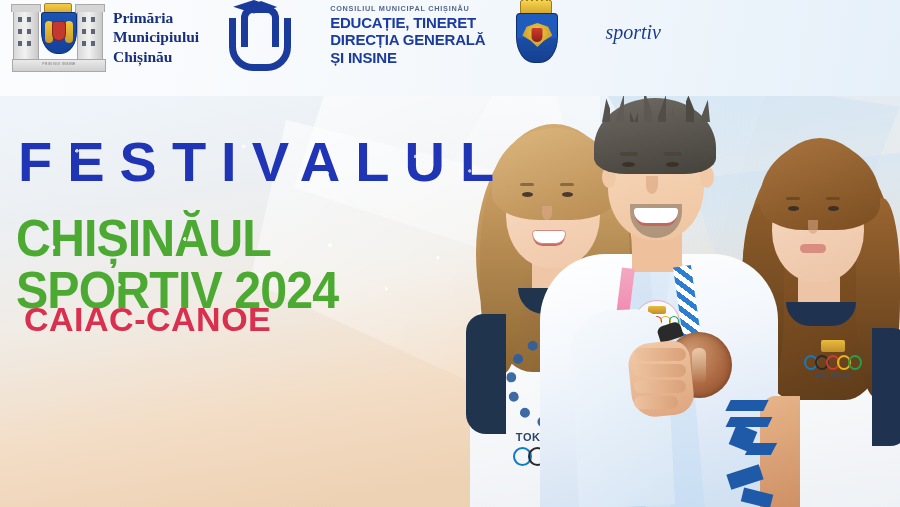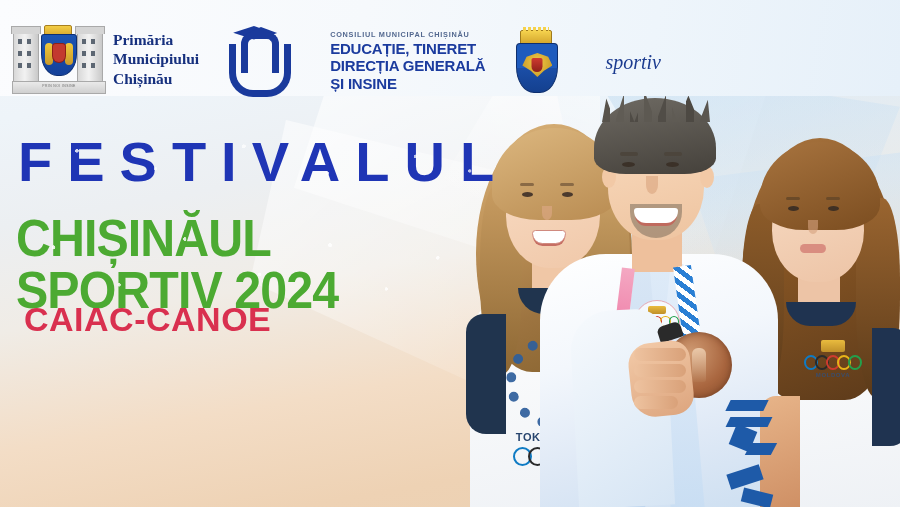--- a/index.html
+++ b/index.html
@@ -41,21 +41,21 @@
   .f5 { top:0px; left:430px; width:240px; height:200px;
         background:linear-gradient(200deg,rgba(255,255,255,.9),rgba(255,255,255,0));
         clip-path: polygon(50% 0,100% 100%,0 100%); }
   .f6 { top:150px; left:690px; width:230px; height:210px;
         background:linear-gradient(180deg,rgba(205,226,244,.5),rgba(255,255,255,0));
         clip-path: polygon(0 14%,100% 0,100% 100%,22% 86%); }
 
   
   .header {
     position:absolute; top:0; left:0; width:900px; height:96px;
-    display:flex; align-items:flex-end; z-index:40;
+    display:flex; align-items:flex-start; z-index:40;
     background:linear-gradient(100deg,#fbfcfe 0%,#f6f9fc 40%,#eef5fb 72%,#e6f0f9 100%);
   }
 
   .logo-block { display:flex; align-items:center; }
 
   
   .logo1 { margin-left:12px; }
   .pmc-arms { position:relative; width:92px; height:74px; }
   .tower { position:absolute; bottom:12px; width:24px; height:50px;
            background:linear-gradient(90deg,#d8d8d8,#f2f2f2 45%,#c9c9c9);

